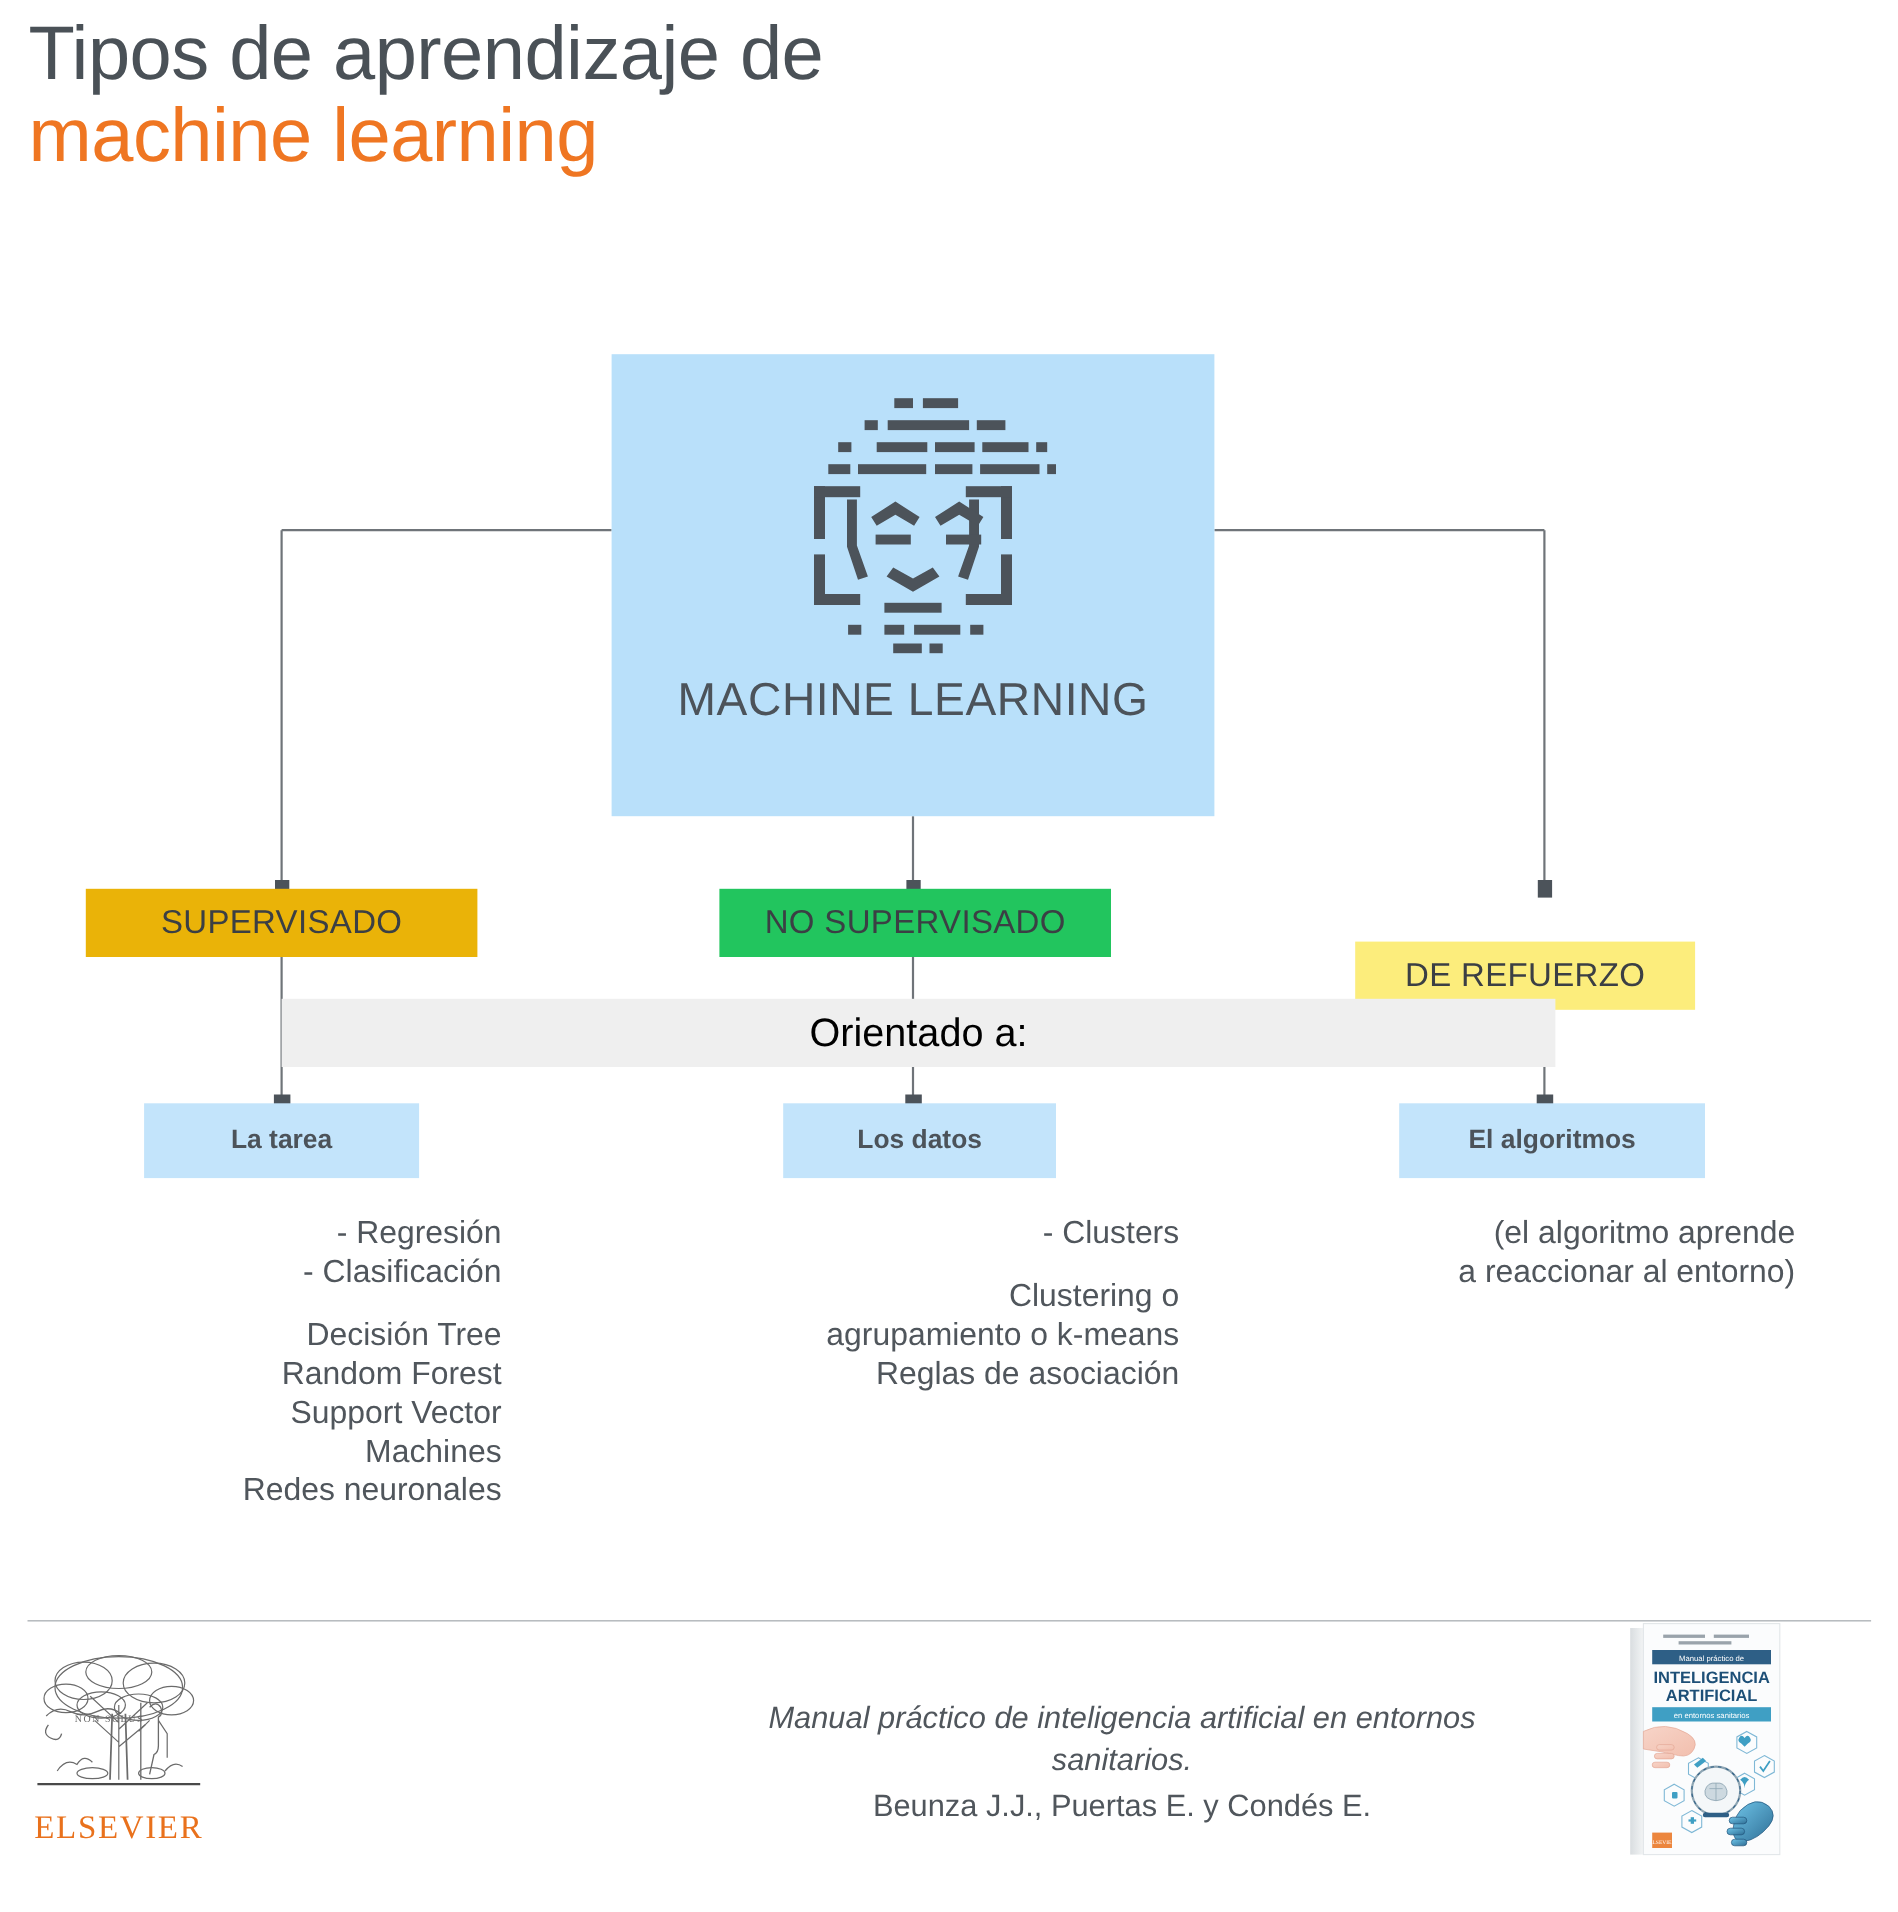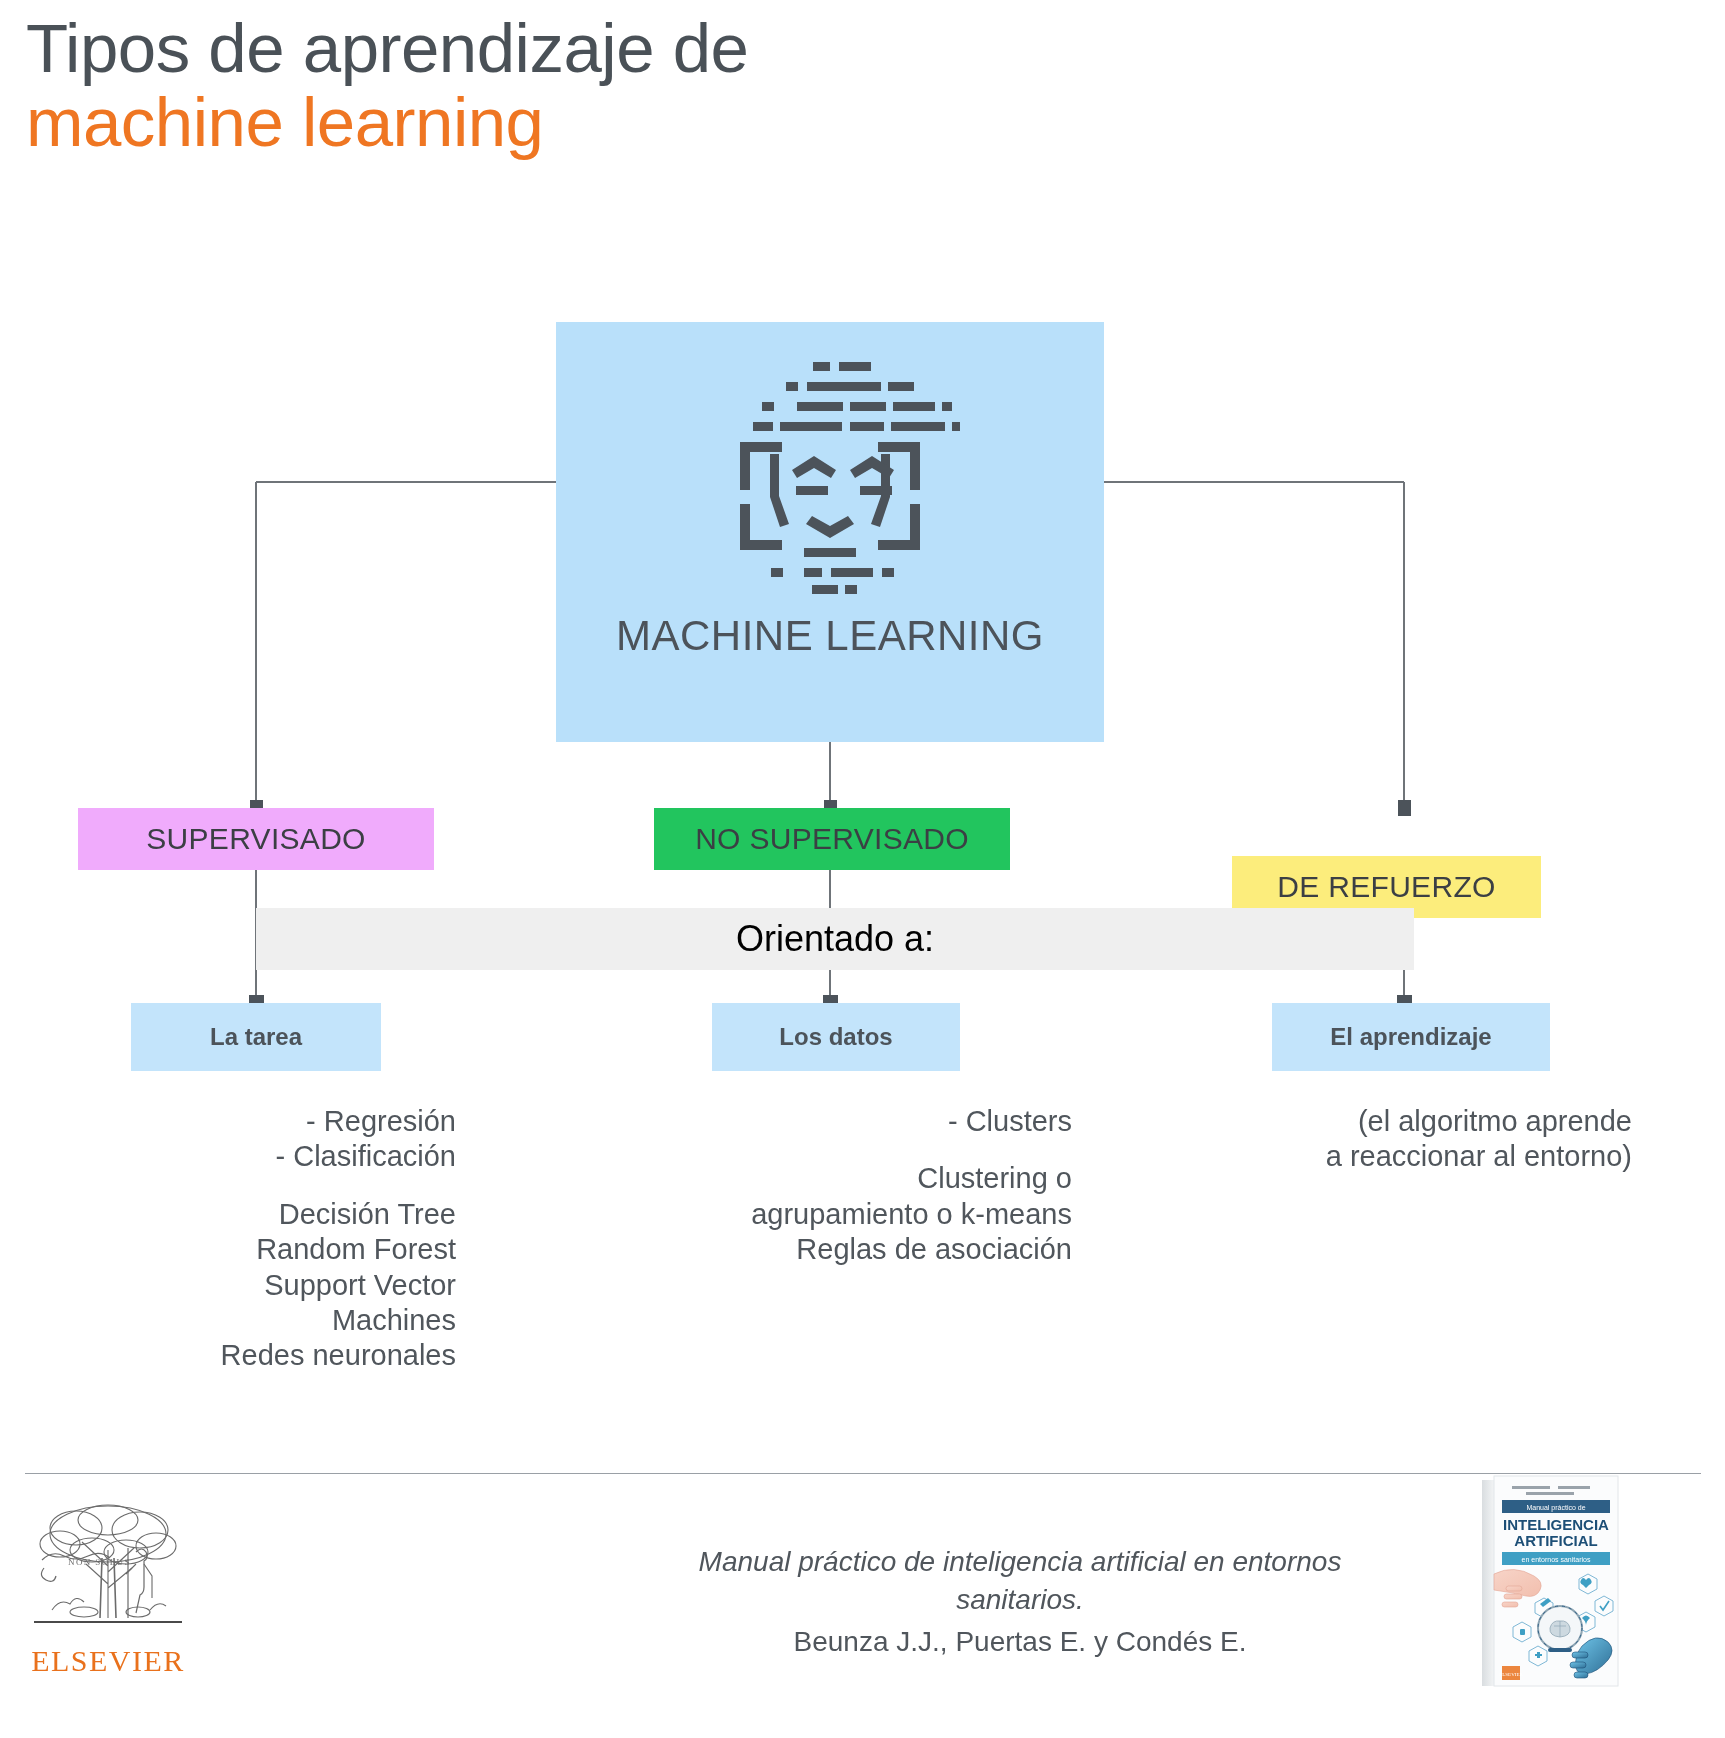--- a/index.html
+++ b/index.html
@@ -38,21 +38,21 @@
     margin-top: 18px; font-size: 42px; color: #4c535a;
     letter-spacing: 0.5px; font-weight: 400; white-space: nowrap;
   }
 
   
   .cat {
     position: absolute; height: 62px;
     display: flex; align-items: center; justify-content: center;
     font-size: 30px; color: #3b3f44; letter-spacing: 0.3px; white-space: nowrap;
   }
-  .cat-supervisado { left: 78px; top: 808px; width: 356px; background: #f0abfc; }
+  .cat-supervisado { left: 78px; top: 808px; width: 356px; background: #eab308; }
   .cat-no-supervisado { left: 654px; top: 808px; width: 356px; background: #22c55e; }
   .cat-refuerzo { left: 1232px; top: 808px; width: 309px; background: #fced7c; margin-top: 48px; }
 
   
   .band {
     position: absolute; left: 256px; top: 908px; width: 1158px; height: 62px;
     background: #efefef;
     display: flex; align-items: center; justify-content: center;
     font-size: 36px; color: #000000; white-space: nowrap;
   }
@@ -203,21 +203,21 @@
     <span>Orientado a:</span>
   </div>
 
   <div class="sub sub-tarea">
     <span>La tarea</span>
   </div>
   <div class="sub sub-datos">
     <span>Los datos</span>
   </div>
   <div class="sub sub-aprendizaje">
-    <span>El aprendizaje</span>
+    <span>El algoritmos</span>
   </div>
 
   <div class="detail detail-left">
     <div>- Regresión</div>
     <div>- Clasificación</div>
     <span class="gap"></span>
     <div>Decisión Tree</div>
     <div>Random Forest</div>
     <div>Support Vector</div>
     <div>Machines</div>

